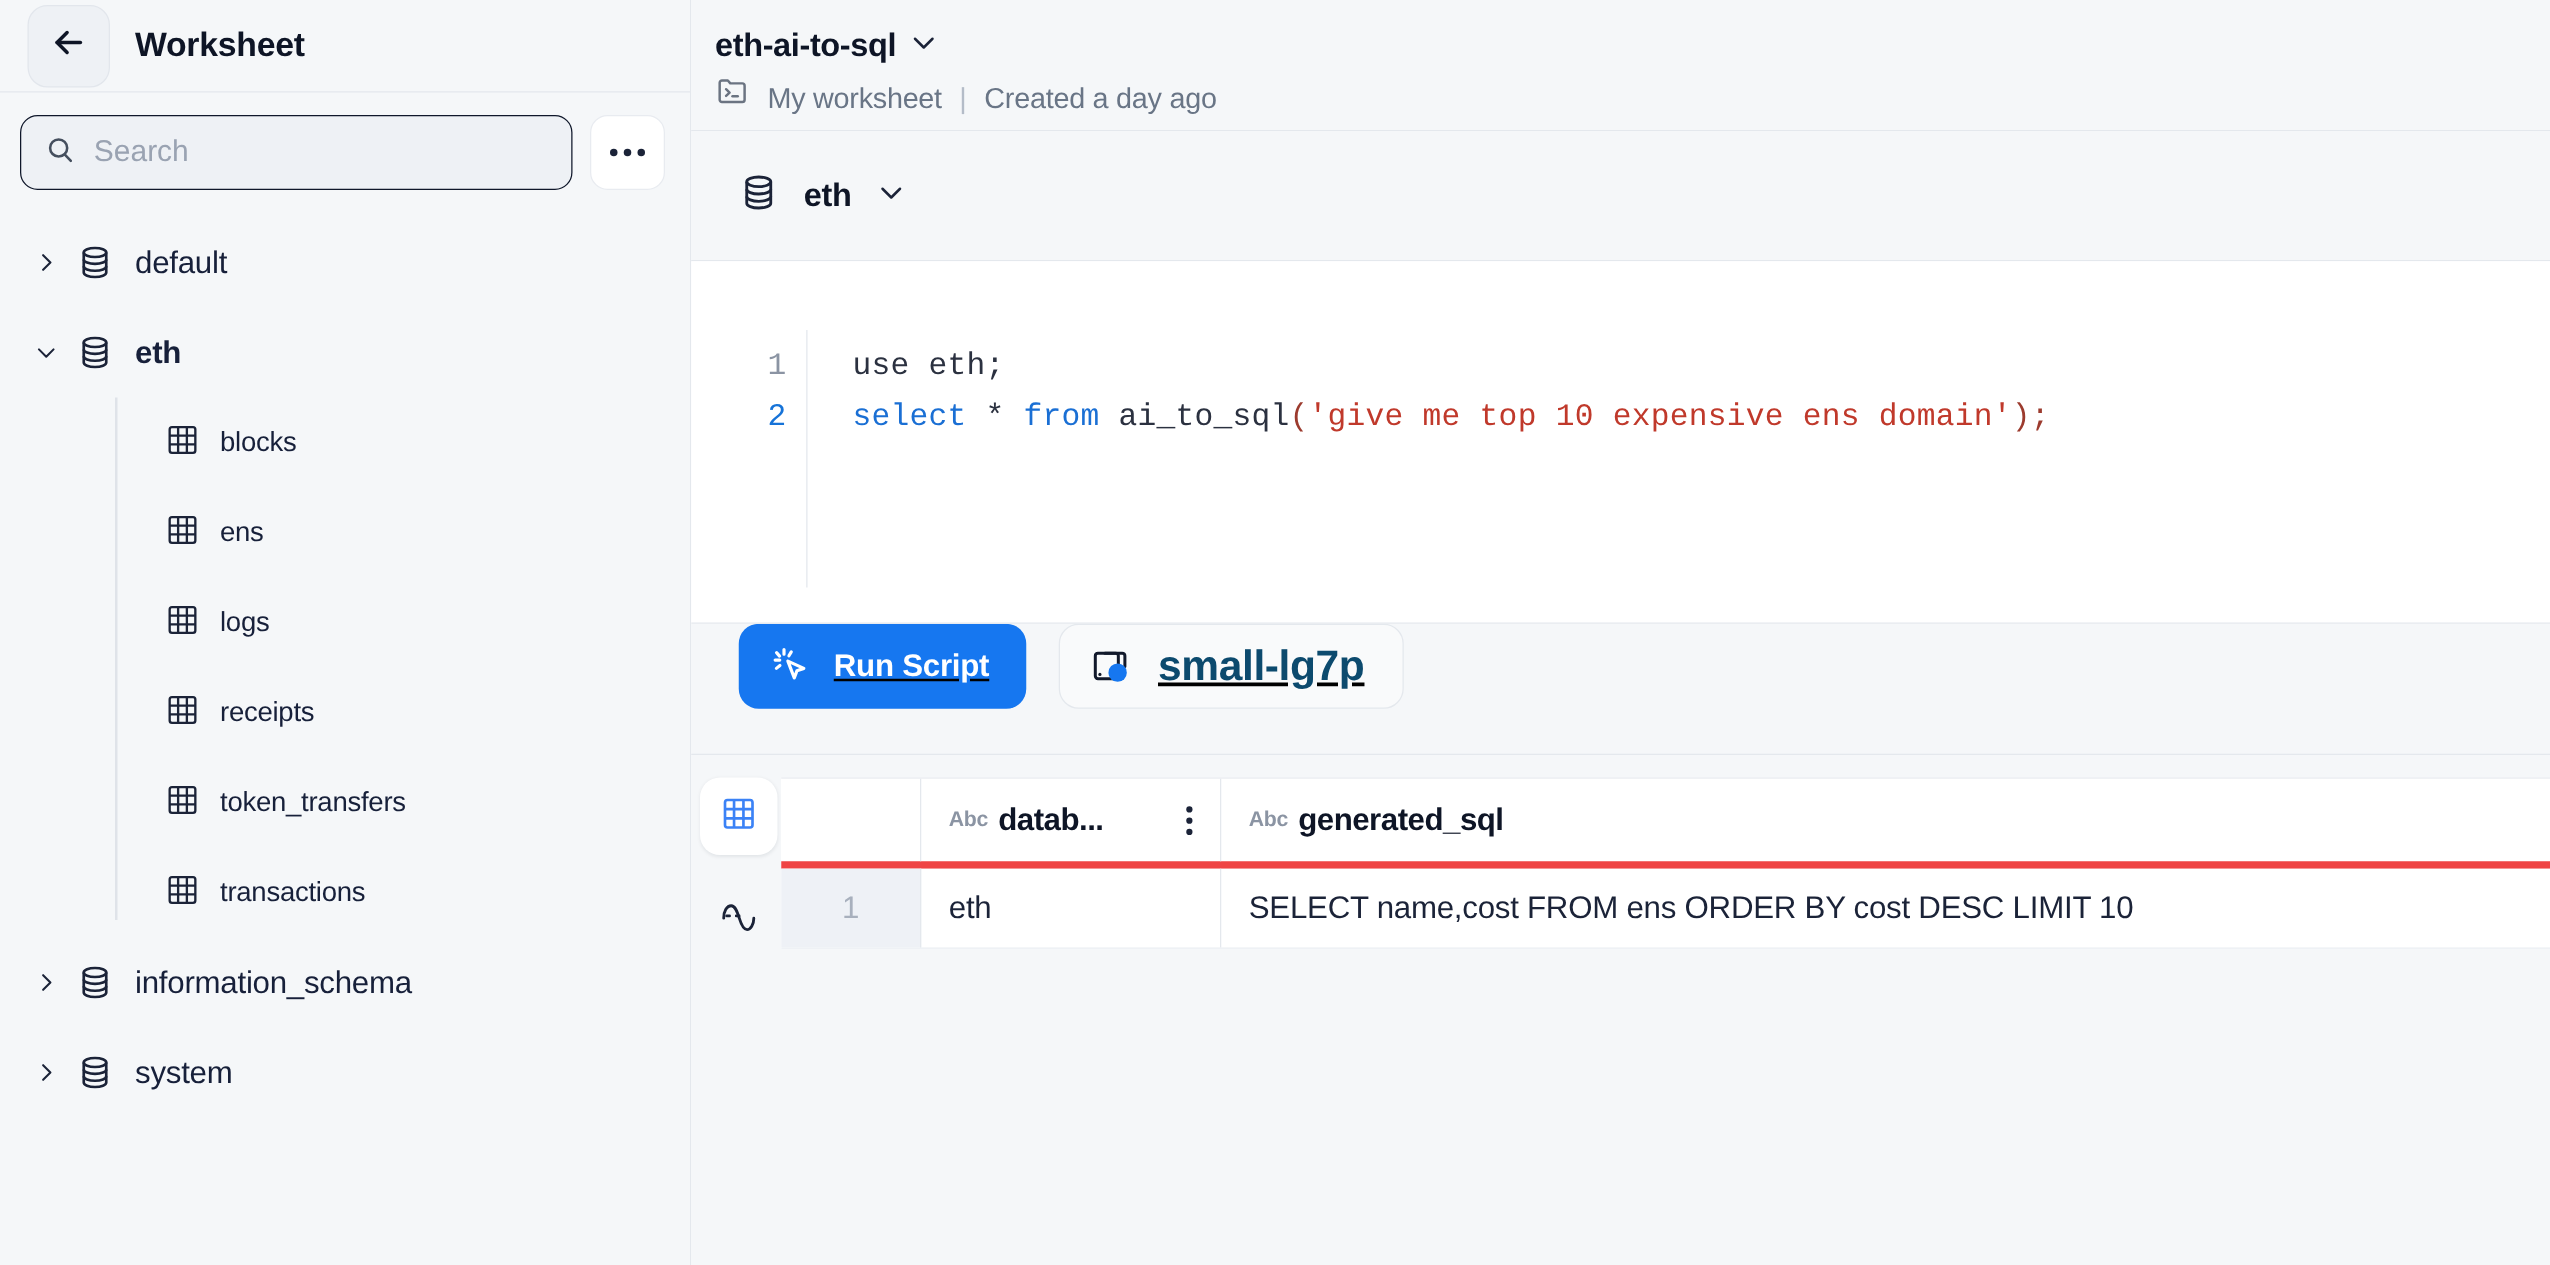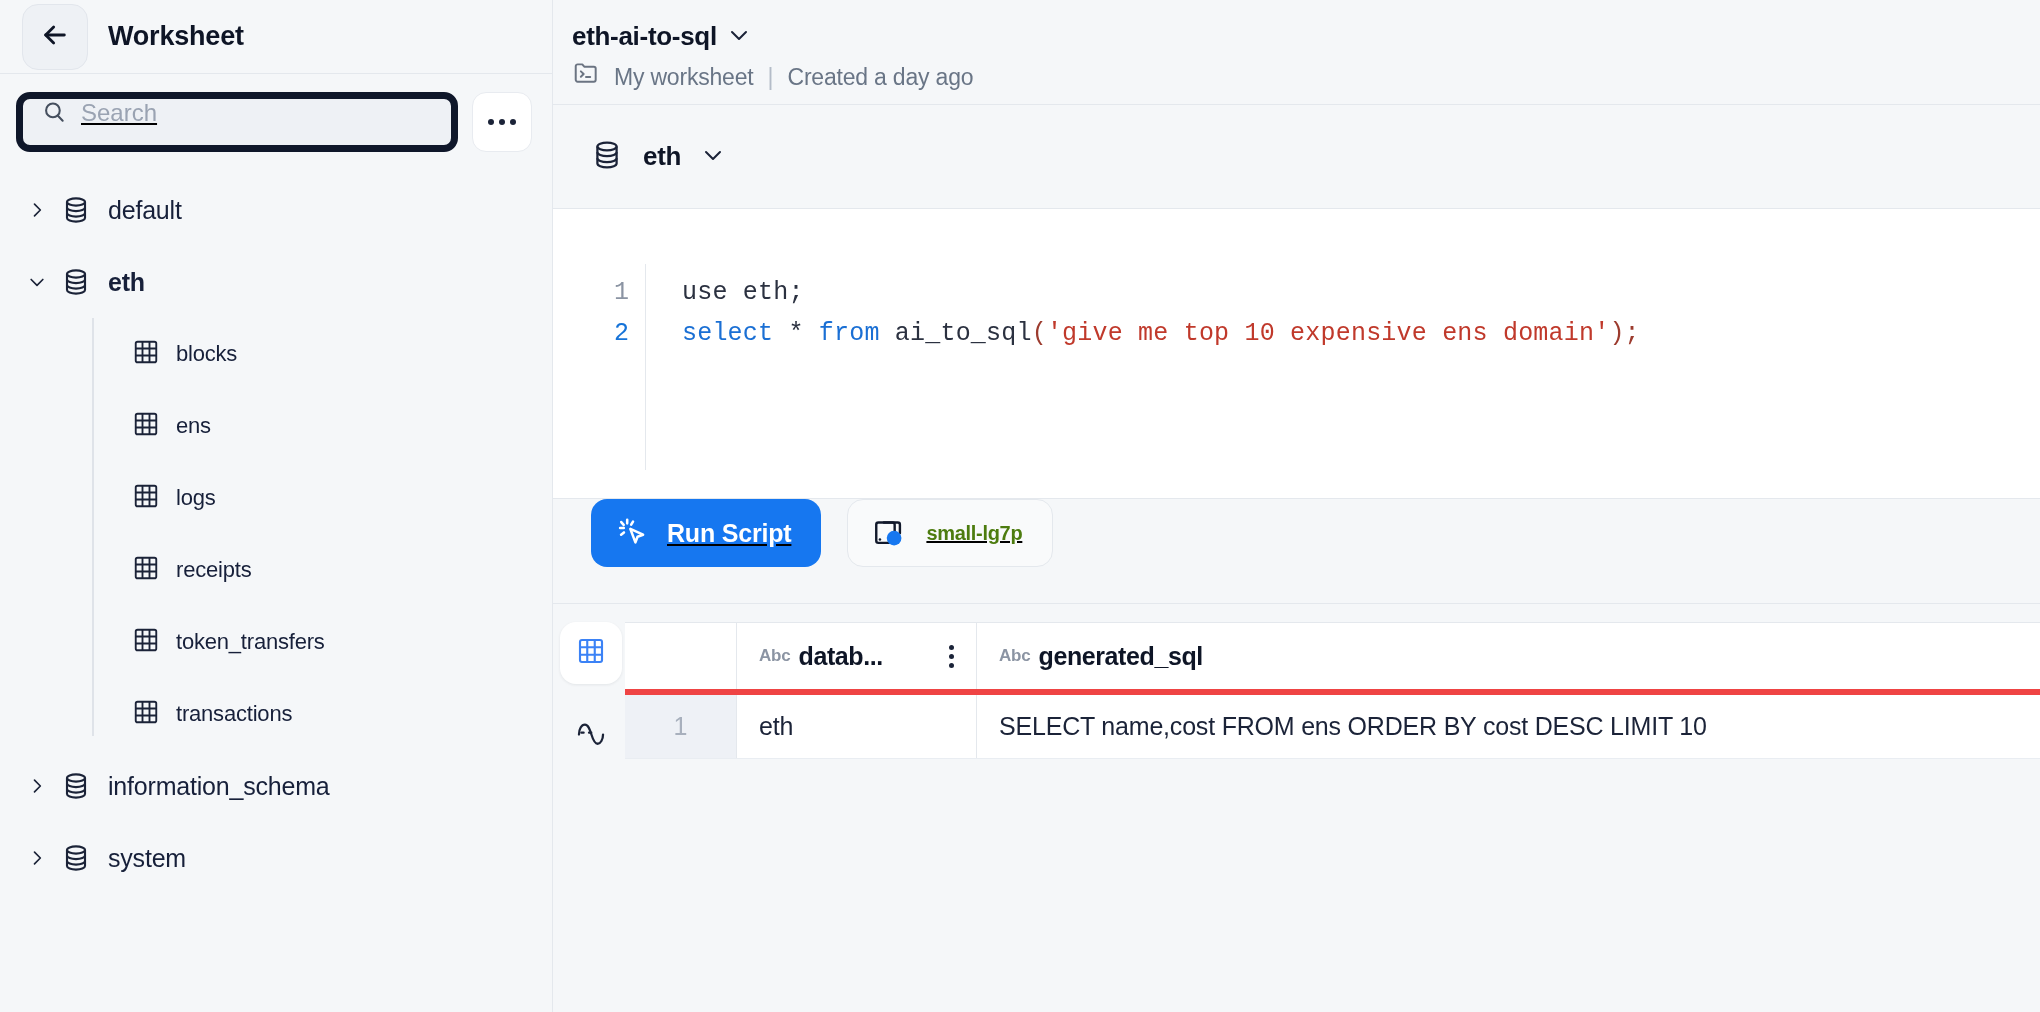--- a/index.html
+++ b/index.html
@@ -39,25 +39,24 @@
     font-size: 27px; font-weight: 700; color: #0e1526;
     letter-spacing: -0.2px;
   }
   .sb-search-row {
     display: flex; align-items: center; gap: 14px;
     padding: 18px 20px 14px 16px;
   }
   .search-box {
     flex: 1 1 auto; height: 60px;
     background: #eef1f5;
-    border: 7px solid #0f172a;
+    border: 1px solid #0f172a;
     border-radius: 14px;
-    display: flex; align-items: flex-start; gap: 14px;
+    display: flex; align-items: center; gap: 14px;
     padding: 0 18px;
-    text-decoration: underline;
   }
   .search-box input {
     border: none; outline: none; background: transparent;
     font-size: 24px; color: #0e1526; width: 100%;
     font-family: "Liberation Sans", sans-serif;
   }
   .search-box input::placeholder { color: #9aa3b2; }
   .more-btn {
     width: 60px; height: 60px; flex: 0 0 60px;
     background: #ffffff;
@@ -170,21 +169,21 @@
   .run-btn span { color: #ffffff; font-size: 25px; font-weight: 700; letter-spacing: -0.2px; }
   .chip-btn {
     height: 68px;
     background: #f9fafb;
     border: 1px solid #e4e8ed;
     border-radius: 16px;
     display: flex; align-items: center; gap: 20px;
     padding: 0 30px 0 24px;
     cursor: pointer;
   }
-  .chip-btn span { color: #4d7c0f; font-size: 20px; font-weight: 700; letter-spacing: -0.3px; }
+  .chip-btn span { color: #0c4a6e; font-size: 34px; font-weight: 700; letter-spacing: -0.3px; }
 
   .results {
     flex: 1 1 auto;
     background: #f5f7f9;
     display: flex;
     min-height: 0;
   }
   .res-rail {
     width: 62px; flex: 0 0 62px;
     padding: 18px 0 0 14px;

